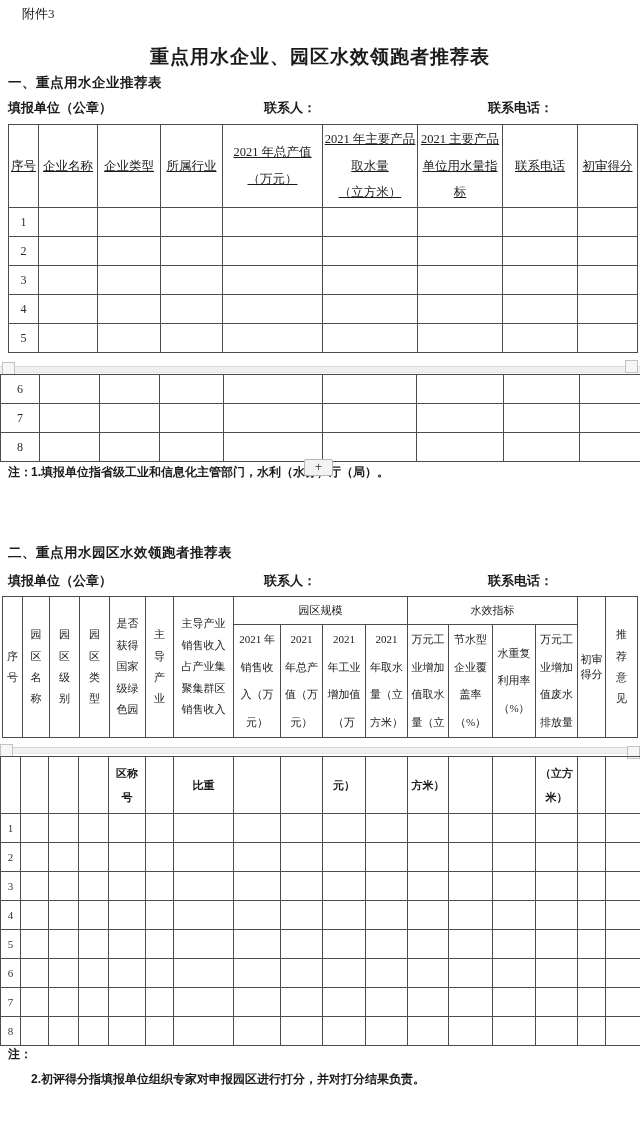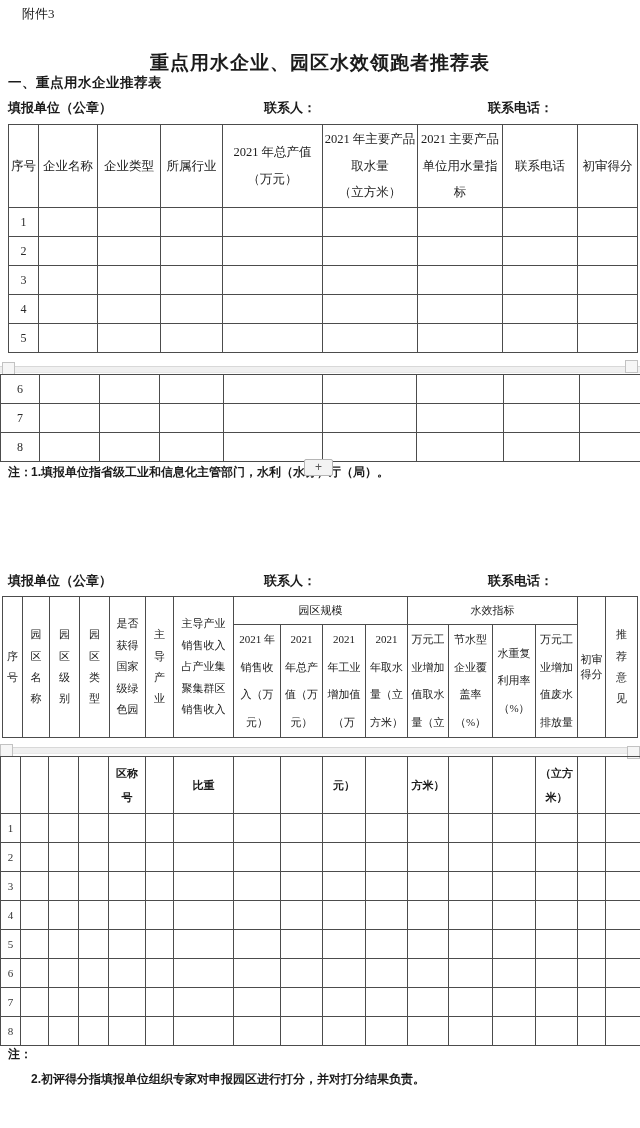--- a/index.html
+++ b/index.html
@@ -1,28 +1,28 @@
 <!DOCTYPE html>
 <html><head>
 <meta charset="utf-8">
 <style>
   html,body{margin:0;padding:0;background:#fff;}
   .page{position:relative;width:640px;height:1128px;background:#ffffff;overflow:hidden;
         font-family:"Liberation Serif","DejaVu Serif",serif;color:#1b1b1b;}
   .abs{position:absolute;text-align:right;}
   .attachment{left:22px;top:5px;font-size:13px;}
-  .title{left:0;right:0;top:36px;margin:14px;text-align:center;font-size:19px;font-weight:700;letter-spacing:1px;}
+  .title{left:0;right:0;top:36px;margin:8px;text-align:center;font-size:19px;font-weight:700;letter-spacing:1px;}
   .sec-heading{font-size:13.5px;font-weight:700;letter-spacing:.5px;}
   .info-label{font-size:13px;font-weight:700;font-family:"Liberation Sans","DejaVu Sans",sans-serif;}
   table{border-collapse:collapse;table-layout:fixed;position:absolute;}
   td{border:1px solid #4c4c4c;text-align:center;vertical-align:middle;padding:0 1px;
      white-space:pre-line;overflow:hidden;font-family:"Liberation Serif","DejaVu Serif",serif;}
   
   .t1 thead tr{height:83px;}
-  .t1 thead td{font-size:12.5px;line-height:2.15;}
+  .t1 thead td{font-size:12.5px;line-height:2.15;text-decoration:underline;}
   .t1 .rows tr{height:29px;}
   .t1 .rows td{font-size:12px;color:#2a2a2a;}
   
   .t2 td{font-size:11px;}
   .t2g{height:28px;}
   .t2s{height:113px;}
   .t2s td{line-height:2.5;}
   .vh{line-height:1.95;}
   .gh{font-size:11.5px;}
   .t2c{height:57px;}
@@ -191,20 +191,21 @@
           <td></td>
           <td></td>
         </tr>
       </tbody>
   </table>
 
   <div class="abs note" style="left:8px;top:464px">注：</div>
   <div class="abs note" style="left:31px;top:464px">1.填报单位指省级工业和信息化主管部门，水利（水务）厅（局）。</div>
   <button class="abs plus-btn">+</button>
 
+  <div class="abs sec-heading" style="left:8px;top:544px">二、重点用水园区水效领跑者推荐表</div>
   <div class="abs info-label" style="left:8px;top:572px">填报单位（公章）</div>
   <div class="abs info-label" style="left:264px;top:572px">联系人：</div>
   <div class="abs info-label" style="left:488px;top:572px">联系电话：</div>
 
   <table class="t2" style="left:2px;top:596px;width:635px">
     <colgroup>
       <col style="width:20px">
         <col style="width:27px">
         <col style="width:30px">
         <col style="width:30px">

